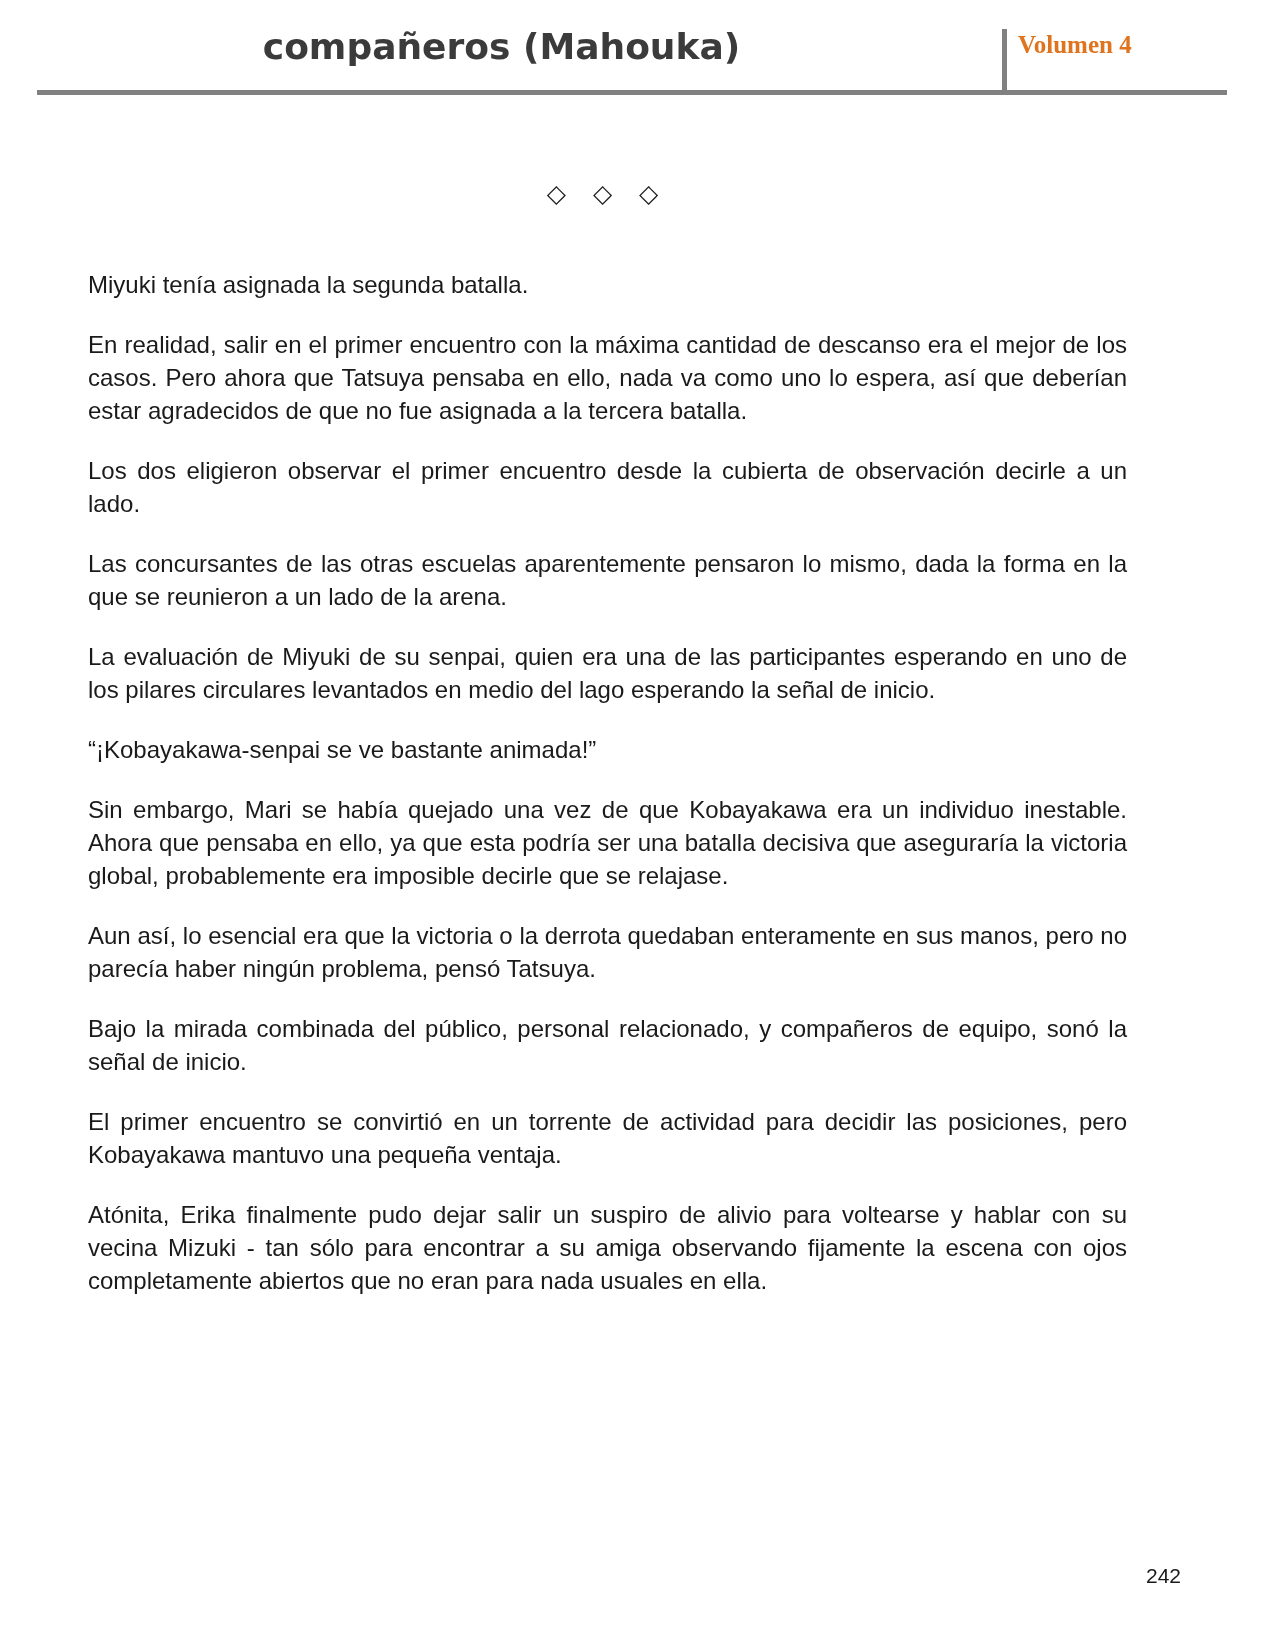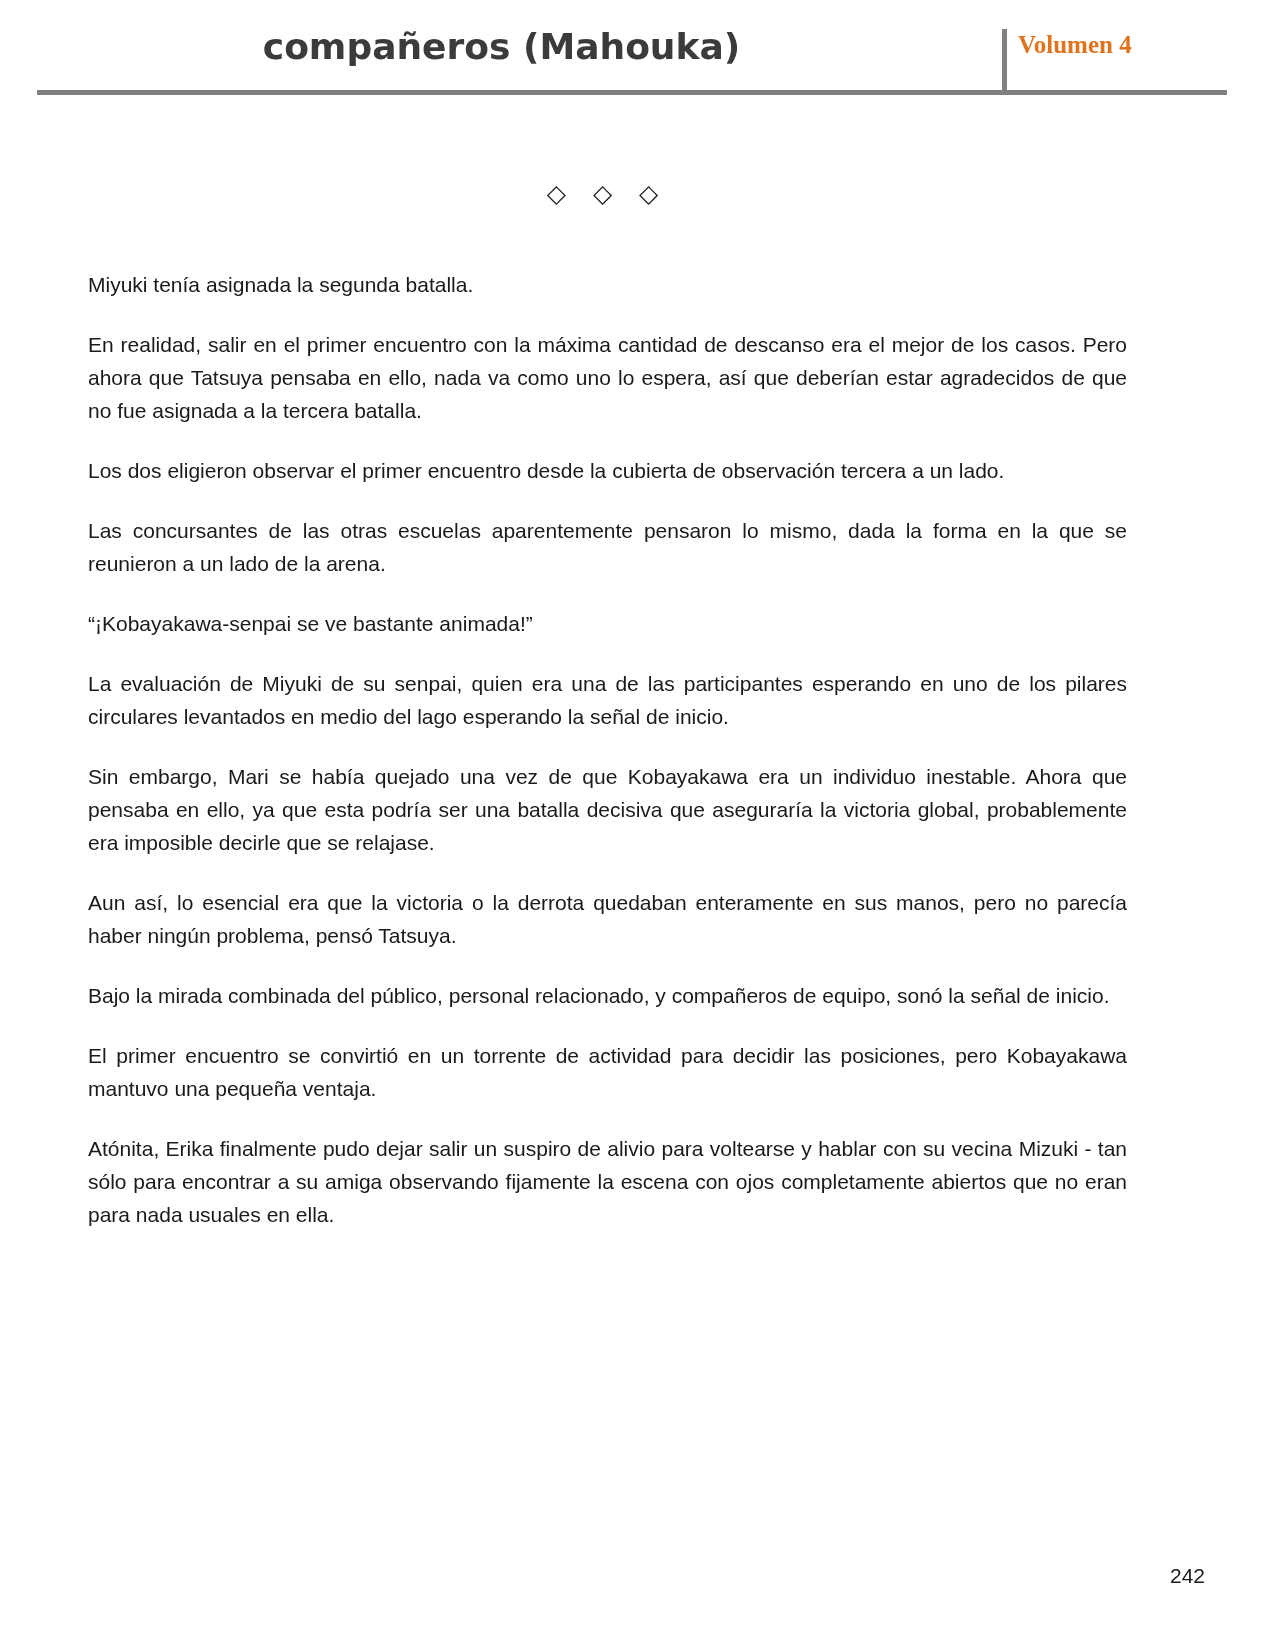--- a/index.html
+++ b/index.html
@@ -66,56 +66,55 @@
   .section-divider {
     text-align: center;
     font-size: 25px;
     line-height: 30px;
     letter-spacing: 10px;
     color: #1a1a1a;
     margin: 0 0 60px 0;
   }
   .content p {
     margin: 0 0 27px 0;
-    font-size: 21px;
+    font-size: 24px;
     line-height: 33px;
     text-align: justify;
     color: #1a1a1a;
   }
 
   
   .page-number {
     position: absolute;
     top: 1564px;
     left: 1146px;
     font-size: 21px;
     color: #1a1a1a;
-    margin-left: 24px;
   }
 </style>
 </head>
 <body>
 
 <div class="header-title">compañeros (Mahouka)</div>
 
 <div class="header-vbar"></div>
 
 <div class="header-volume">Volumen 4</div>
 
 <div class="header-rule"></div>
 
 <div class="content">
   <div class="section-divider">◇ ◇ ◇</div>
 
   <p>Miyuki tenía asignada la segunda batalla.</p>
   <p>En realidad, salir en el primer encuentro con la máxima cantidad de descanso era el mejor de los casos. Pero ahora que Tatsuya pensaba en ello, nada va como uno lo espera, así que deberían estar agradecidos de que no fue asignada a la tercera batalla.</p>
-  <p>Los dos eligieron observar el primer encuentro desde la cubierta de observación tercera a un lado.</p>
+  <p>Los dos eligieron observar el primer encuentro desde la cubierta de observación decirle a un lado.</p>
   <p>Las concursantes de las otras escuelas aparentemente pensaron lo mismo, dada la forma en la que se reunieron a un lado de la arena.</p>
+  <p>La evaluación de Miyuki de su senpai, quien era una de las participantes esperando en uno de los pilares circulares levantados en medio del lago esperando la señal de inicio.</p>
   <p>“¡Kobayakawa-senpai se ve bastante animada!”</p>
-  <p>La evaluación de Miyuki de su senpai, quien era una de las participantes esperando en uno de los pilares circulares levantados en medio del lago esperando la señal de inicio.</p>
   <p>Sin embargo, Mari se había quejado una vez de que Kobayakawa era un individuo inestable. Ahora que pensaba en ello, ya que esta podría ser una batalla decisiva que aseguraría la victoria global, probablemente era imposible decirle que se relajase.</p>
   <p>Aun así, lo esencial era que la victoria o la derrota quedaban enteramente en sus manos, pero no parecía haber ningún problema, pensó Tatsuya.</p>
   <p>Bajo la mirada combinada del público, personal relacionado, y compañeros de equipo, sonó la señal de inicio.</p>
   <p>El primer encuentro se convirtió en un torrente de actividad para decidir las posiciones, pero Kobayakawa mantuvo una pequeña ventaja.</p>
   <p>Atónita, Erika finalmente pudo dejar salir un suspiro de alivio para voltearse y hablar con su vecina Mizuki - tan sólo para encontrar a su amiga observando fijamente la escena con ojos completamente abiertos que no eran para nada usuales en ella.</p>
 </div>
 
 <div class="page-number">242</div>
 
 </body></html>

